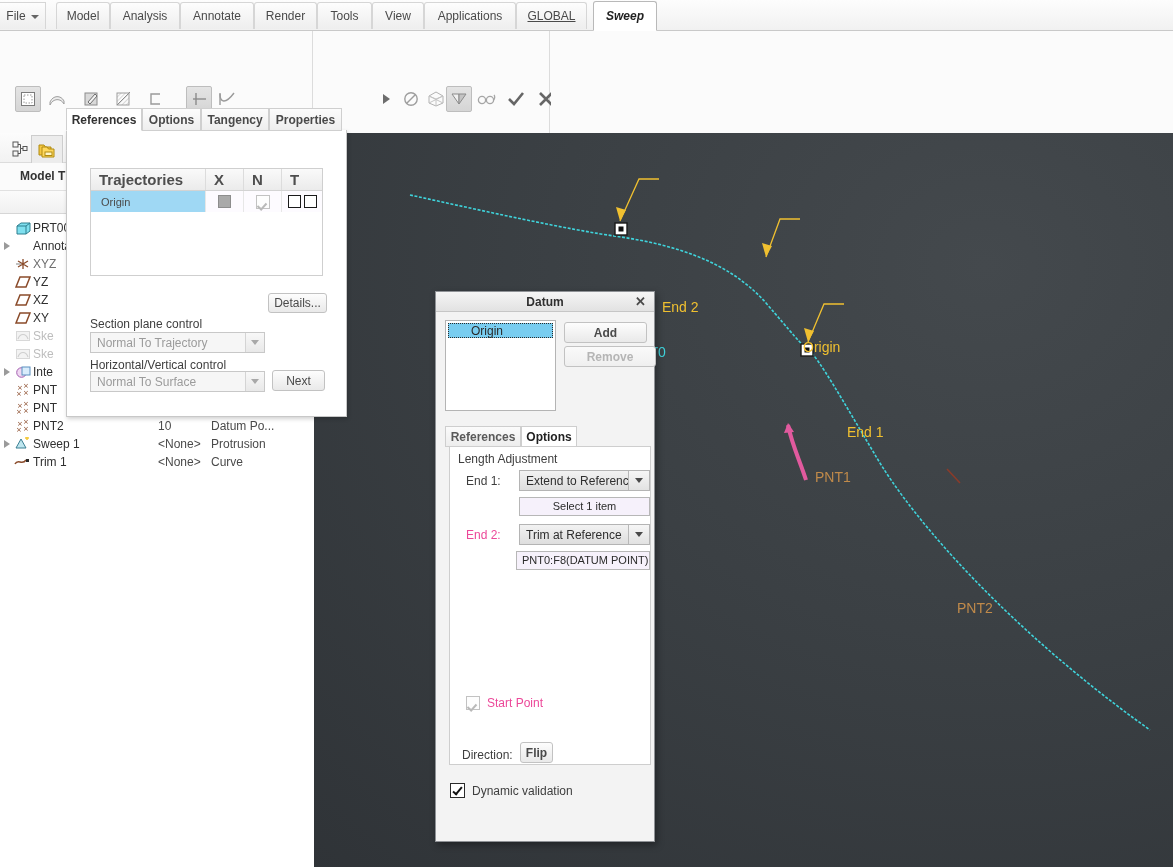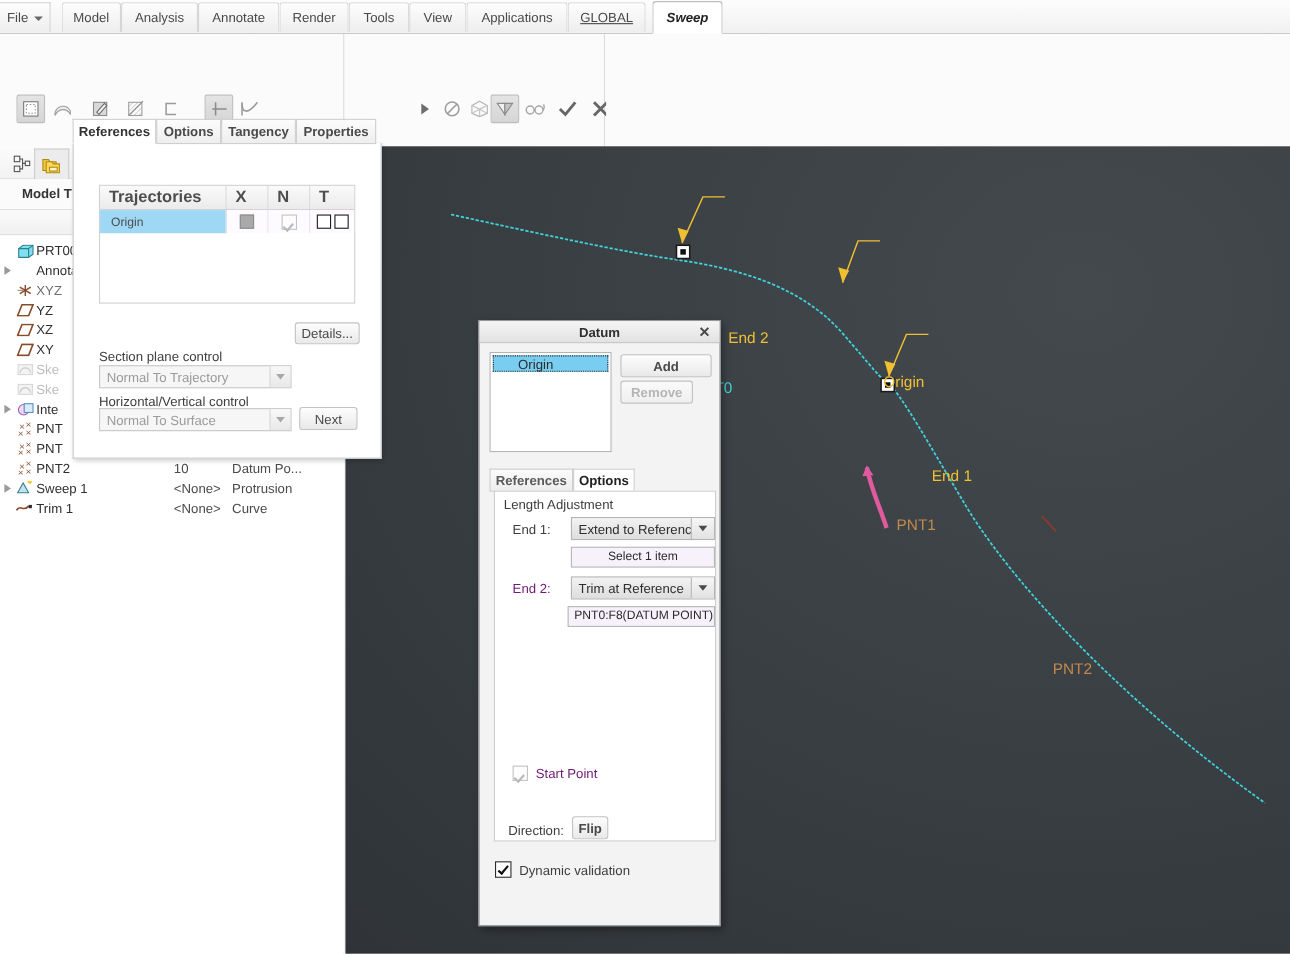--- a/index.html
+++ b/index.html
@@ -199,21 +199,21 @@
   #chain-tabs{position:absolute;left:9px;top:134px;width:202px;height:21px;}
   .ctab{position:absolute;top:0;height:21px;line-height:20px;text-align:center;
     font-size:12px;font-weight:bold;color:#5a5a5a;
     background:linear-gradient(#fbfbfb,#ededed);border:1px solid #cecece;
     box-sizing:border-box;cursor:default;}
   .ctab.sel{background:#fff;border-bottom-color:#fff;color:#222;}
   #chain-pane{
     position:absolute;left:13px;top:154px;width:202px;height:319px;
     background:#fff;border:1px solid #cecece;box-sizing:border-box;
   }
-  .fld-dim{color:#701a75;}
+  .fld-dim{color:#ec4899;}
   .tfield{
     box-sizing:border-box;height:19px;line-height:17px;font-size:11px;
     border:1px solid #b7b7b7;background:#f6f1fb;color:#2b2b2b;
     padding-left:5px;white-space:nowrap;overflow:hidden;
   }
   .tfield.ctr{text-align:center;padding-left:0;}
   .cmb2{
     box-sizing:border-box;height:21px;border:1px solid #b4b4b4;
     background:linear-gradient(#f2f2f2,#dedede);display:flex;align-items:center;
   }
@@ -673,21 +673,21 @@
   <div id="chain-title">
     <div class="t">Datum</div>
     <div id="chain-close">✕</div>
   </div>
 
   <div id="chain-list">
     <div class="li">Origin</div>
   </div>
 
   <div class="btn" style="position:absolute;left:128px;top:30px;width:83px;height:21px;line-height:20px;font-weight:bold;">Add</div>
-  <div class="btn dis" style="position:absolute;left:128px;top:54px;width:66px;height:21px;line-height:20px;font-weight:bold;">Remove</div>
+  <div class="btn dis" style="position:absolute;left:128px;top:54px;width:92px;height:21px;line-height:20px;font-weight:bold;">Remove</div>
 
   <div id="chain-tabs">
     <div class="ctab" style="left:0px;width:76px;">
       <span>References</span></div>
     <div class="ctab sel" style="left:76px;width:56px;">
       <span>Options</span></div>
   </div>
 
   <div id="chain-pane">
     <div class="lbl" style="position:absolute;left:8px;top:5px;">Length Adjustment</div>

